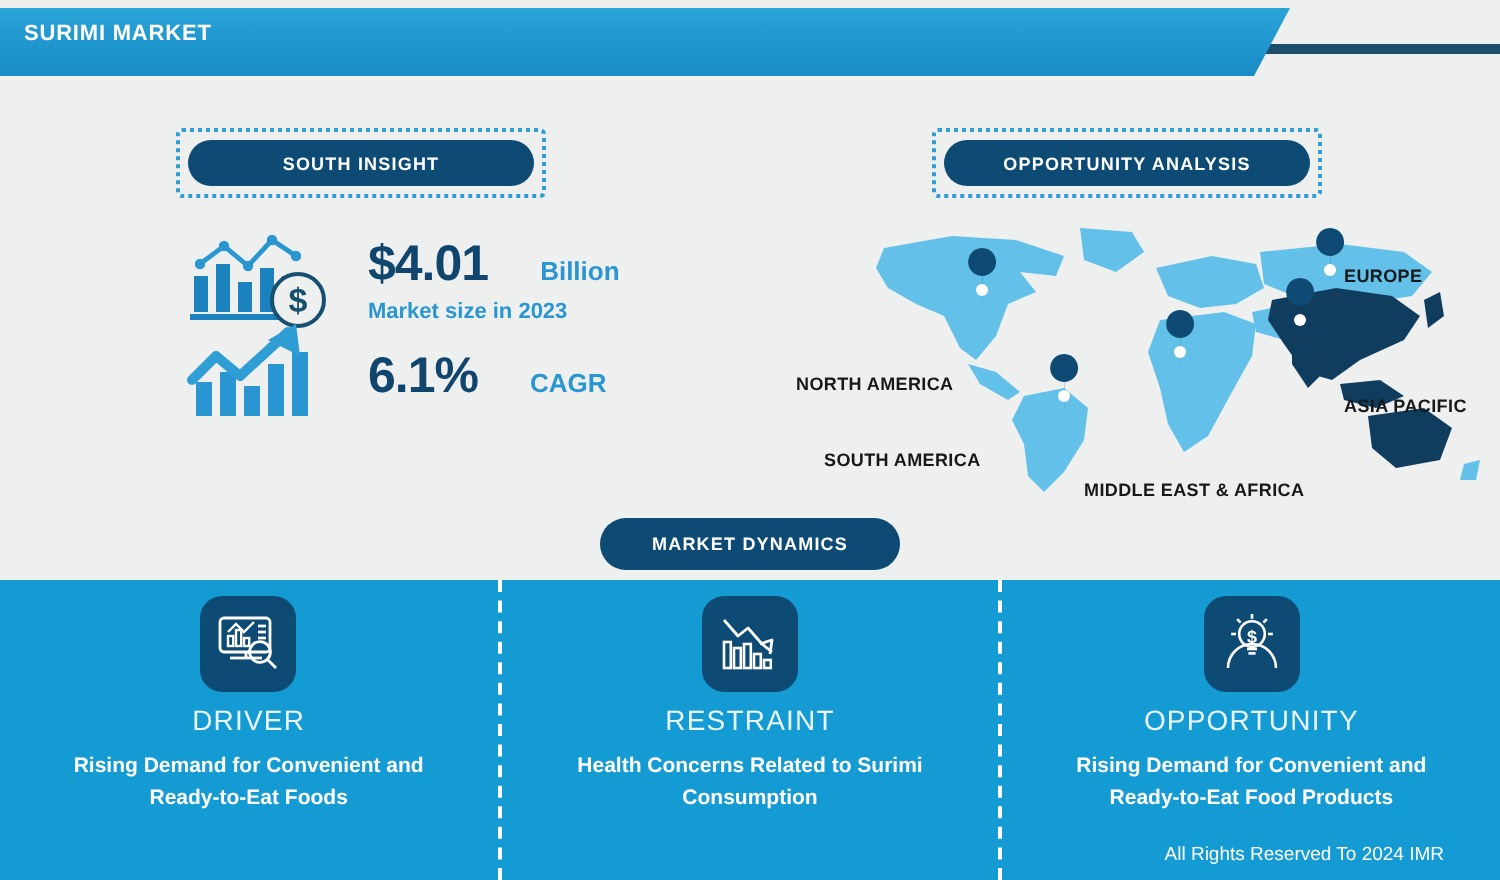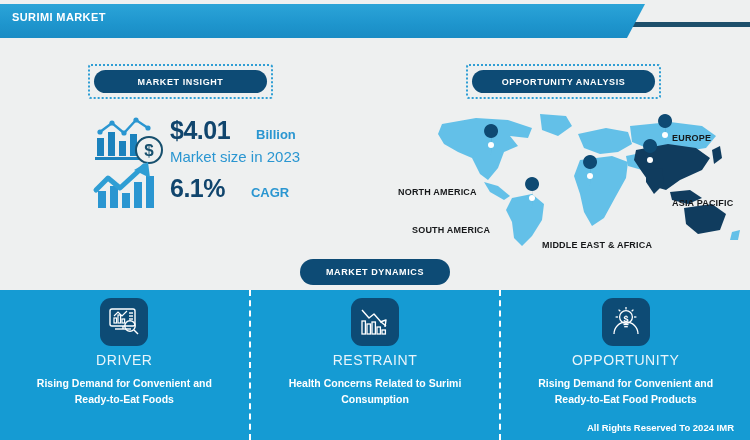--- a/index.html
+++ b/index.html
@@ -49,30 +49,30 @@
     left:300px;top:259px;width:150px;height:26px;
     border:none;padding:0;
   }
   #pill-dyn .pill{height:26px;border-radius:13px;}
 
   
   .stat{position:absolute;display:flex;align-items:center;}
   #stat-size{left:92px;top:112px;}
   #stat-cagr{left:92px;top:160px;}
   .stat-icon{width:78px;height:56px;flex:0 0 78px;}
-  .stat-text{margin-left:0;}
+  .stat-text{margin-left:14px;}
   .stat-value-row{display:flex;align-items:baseline;}
   .stat-value{
     color:#10456d;font-size:25px;font-weight:bold;letter-spacing:-0.5px;
   }
   .stat-unit{
     color:#2a96d1;font-size:13px;font-weight:bold;margin-left:5px;padding-left:21px;
   }
   .stat-sub{
-    color:#2a96d1;font-size:15px;font-weight:normal;margin-top:3px;
+    color:#2a96d1;font-size:11px;font-weight:bold;margin-top:3px;
   }
 
   
   .map-wrap{position:absolute;left:380px;top:108px;width:370px;height:145px;}
   .map-label{
     position:absolute;
     color:#16181a;font-size:9px;font-weight:bold;letter-spacing:0.2px;
     white-space:nowrap;
     margin-top:17px;
   }
@@ -96,37 +96,37 @@
     margin-bottom:6px;
   }
   .panel-title{
     color:#e9f5fb;font-size:14px;letter-spacing:0.6px;margin-bottom:7px;
   }
   .panel-desc{
     color:#ffffff;font-size:10.5px;font-weight:bold;
     text-align:center;line-height:1.55;width:210px;
   }
   .copyright{
-    position:absolute;right:16px;bottom:7px;
-    color:#ffffff;font-size:9.5px;font-weight:bold;
+    position:absolute;right:28px;bottom:7px;
+    color:#ffffff;font-size:9.5px;font-weight:normal;
   }
 </style>
 </head>
 <body>
 
 <div id="page">
 
   <div class="header-wrap">
     <div class="header-tail"></div>
     <div class="header-banner"></div>
     <div class="header-title">SURIMI MARKET</div>
   </div>
 
   <div class="pill-outer" id="pill-insight">
-    <div class="pill">MARKET INSIGHT</div>
+    <div class="pill">SOUTH INSIGHT</div>
   </div>
 
   <div class="pill-outer" id="pill-geo">
     <div class="pill">OPPORTUNITY ANALYSIS</div>
   </div>
 
   <div class="stat" id="stat-size">
     <div class="stat-icon">
       <svg width="78" height="56" viewBox="0 0 78 56">
         <g stroke="#2a96d1" fill="none" stroke-width="2.4">

